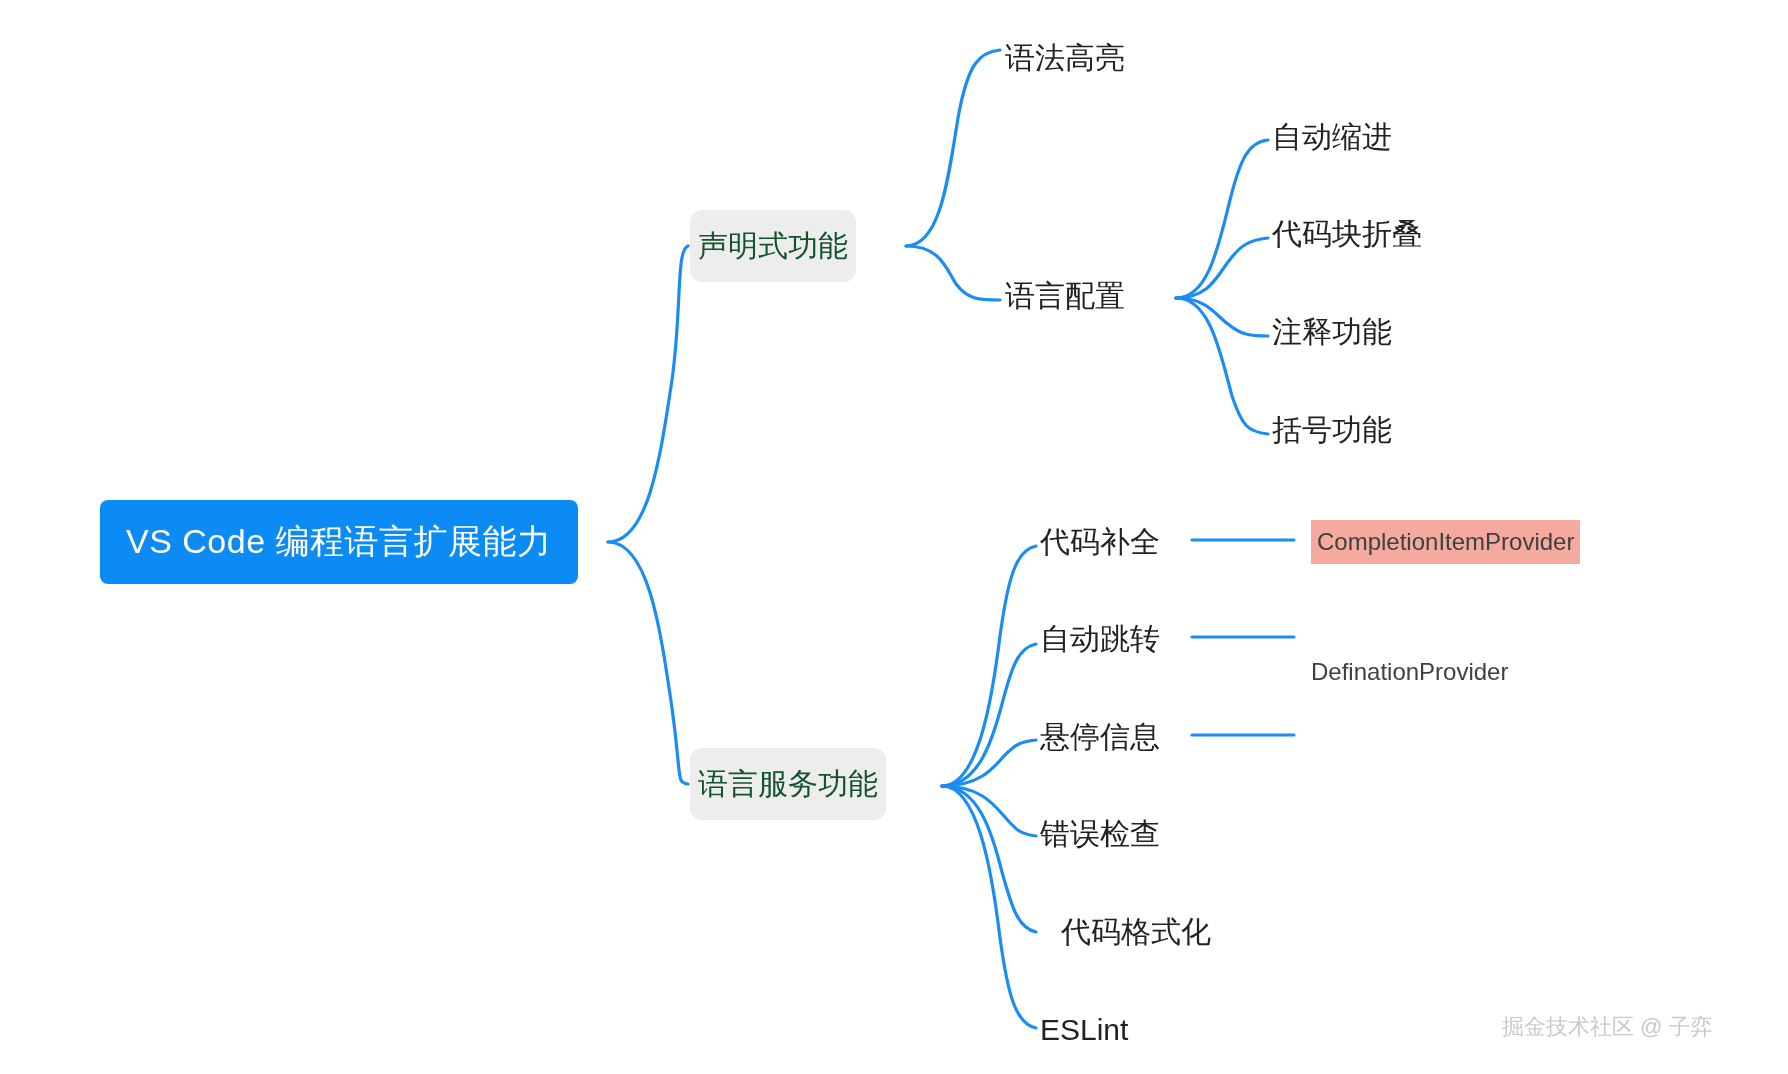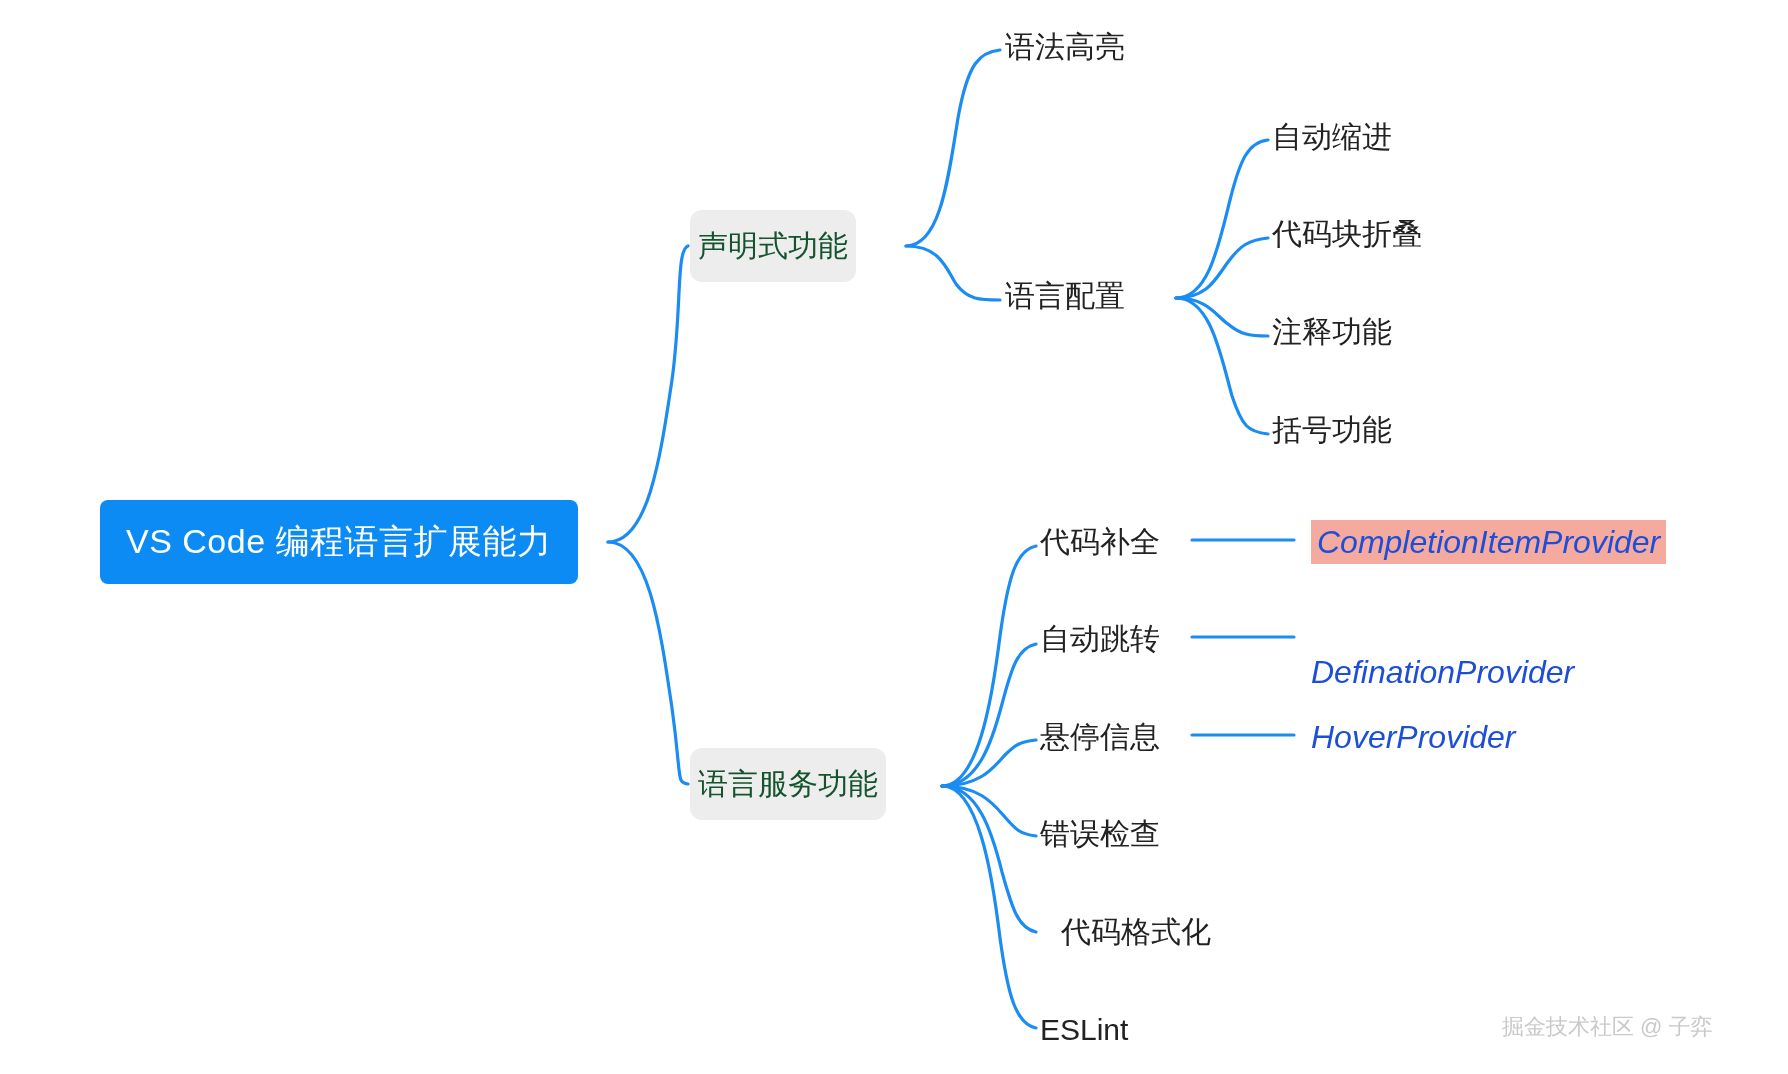--- a/index.html
+++ b/index.html
@@ -60,43 +60,42 @@
   .node-branch.b-langservice  { left: 690px; top: 748px; }
 
   
   .node-leaf {
     color: #222222;
     font-size: 30px;
     height: 44px;
   }
 
   
-  .leaf-syntax   { left: 1005px; top: 25px; }
+  .leaf-syntax   { left: 1005px; top: 36px; }
   .leaf-langconf { left: 1005px; top: 274px; }
 
   
   .leaf-indent   { left: 1272px; top: 115px; }
   .leaf-fold     { left: 1272px; top: 212px; }
   .leaf-comment  { left: 1272px; top: 310px; }
   .leaf-bracket  { left: 1272px; top: 408px; }
 
   
   .leaf-complete { left: 1040px; top: 520px; }
   .leaf-goto     { left: 1040px; top: 617px; }
   .leaf-hover    { left: 1040px; top: 715px; }
   .leaf-error    { left: 1040px; top: 812px; align-items: center; }
   .leaf-format   { left: 1040px; top: 910px; margin-left: 21px; }
   .leaf-eslint   { left: 1040px; top: 1008px; }
 
   
   .node-provider {
-    color: #1d4ed8;
-    font-size: 32px;
+    color: #404040;
+    font-size: 24px;
     height: 44px;
-    font-style: italic;
   }
   .prov-completion {
     left: 1311px;
     top: 520px;
     background: #f4aa9e;
     padding: 1px 6px;
   }
   .prov-defination { left: 1311px; top: 617px; margin-top: 33px; }
   .prov-hover      { left: 1311px; top: 715px; }
 
@@ -195,21 +194,18 @@
   <div class="node node-leaf leaf-eslint">
     <span>ESLint</span>
   </div>
 
   <div class="node node-provider prov-completion">
     <span>CompletionItemProvider</span>
   </div>
   <div class="node node-provider prov-defination">
     <span>DefinationProvider</span>
   </div>
-  <div class="node node-provider prov-hover">
-    <span>HoverProvider</span>
-  </div>
 
   <div class="watermark">
     <span>掘金技术社区 @ 子弈</span>
   </div>
 
 </div>
 
 </body></html>

